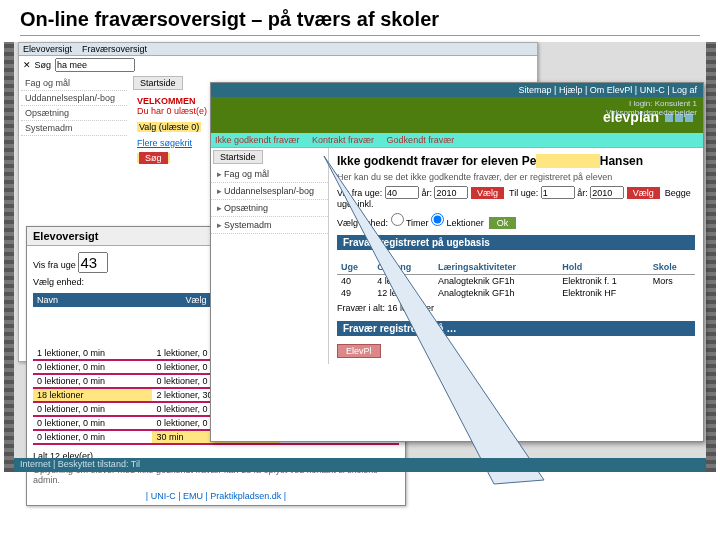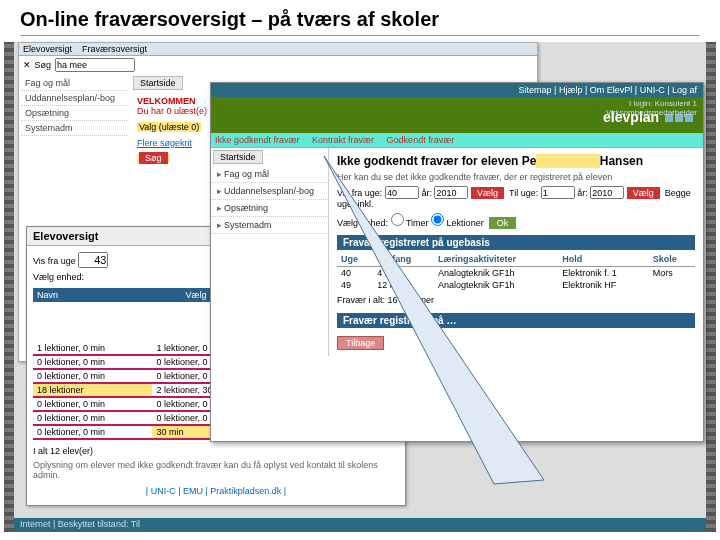--- a/index.html
+++ b/index.html
@@ -1,19 +1,19 @@
 <!DOCTYPE html>
 <html><head>
 <meta charset="utf-8">
 <style>
   * { box-sizing: border-box; margin: 0; padding: 0; }
   body { font-family: Arial, sans-serif; font-size: 11px; width: 720px; height: 540px; background: #fff; position: relative; overflow: hidden; }
   .slide-title { font-size: 20px; font-weight: bold; padding: 8px 20px 4px; }
   .slide-underline { border-bottom: 1px solid #999; margin: 0 20px 6px; }
-  .stage { position: relative; margin: 0 4px; height: 490px; background: #ddd; }
+  .stage { position: relative; margin: 0 4px; height: 430px; background: #ddd; }
   .dotstrip { position: absolute; top: 0; bottom: 0; width: 10px; background: repeating-linear-gradient(0deg,#555 0 4px,#777 4px 8px); }
   .dotstrip.left { left: 0; } .dotstrip.right { right: 0; }
   .win1 { position: absolute; left: 14px; top: 0; width: 520px; height: 320px; background: #fff; border: 1px solid #aaa; box-shadow: 1px 1px 3px rgba(0,0,0,.3); font-size: 9px; }
   .titlebar { background: #d9e4ec; padding: 1px 4px; display: flex; gap: 10px; border-bottom: 1px solid #aaa; }
   .search-row { padding: 2px 4px; display: flex; gap: 4px; align-items: center; }
   .crumb { background: #e8e8e8; border: 1px solid #bbb; padding: 1px 6px; margin: 2px 4px; display: inline-block; font-size: 9px; }
   .sidemenu { float: left; width: 110px; padding: 2px; }
   .sidemenu div { padding: 2px 4px; border-bottom: 1px dotted #ccc; font-size: 9px; color: #444; }
   .welcome-area { margin-left: 114px; padding: 4px; }
   .redtext { color: #c00; font-size: 9px; }
@@ -36,21 +36,21 @@
   .w2-side { width: 118px; border-right: 1px solid #ccc; }
   .w2-side .itm { padding: 3px 6px; border-bottom: 1px dotted #ccc; font-size: 9px; color: #333; }
   .w2-side .itm::before { content: "▸ "; color: #666; }
   .w2-main { flex: 1; padding: 6px 8px; }
   .w2-main h3 { font-size: 12px; font-weight: bold; margin-bottom: 4px; }
   .filter-row { margin: 4px 0; font-size: 9px; }
   .filter-row input[type=text]{ width: 34px; font-size: 9px; height: 13px; }
   .btnv { background: #c33; color:#fff; border:none; padding:1px 6px; font-size:9px; }
   .btnok { background:#6a9a3a; color:#fff; border:none; padding:1px 8px; font-size:9px; }
   .sect-head { background: #2a5f8a; color: #fff; padding: 2px 6px; font-size: 10px; margin-top: 6px; font-weight: bold; }
-  .tbl2 { width: 100%; border-collapse: collapse; font-size: 9px; margin-top: 2px; }
+  .tbl2 { width: 100%; border-collapse: collapse; font-size: 9px; margin-top: 10px; }
   .tbl2 th { text-align: left; color: #2a5f8a; padding: 2px 4px; border-bottom: 1px solid #999; }
   .tbl2 td { padding: 1px 4px; }
   .btnbk { background:#d88; color:#fff; border:1px solid #a55; padding:1px 8px; font-size:9px; margin-top:8px; }
   .callout { position: absolute; left: 424px; top: 435px; width: 276px; background: #dfeaf4; border: 1px solid #4a6f95; padding: 6px 8px; font-size: 12px; line-height: 1.25; box-shadow: 1px 1px 3px rgba(0,0,0,.3); }
   .footer { position: absolute; bottom: 0; left: 10px; right: 10px; height: 14px; background: #2a6b82; color: #cde; font-size: 9px; padding: 1px 6px; display: flex; gap: 12px; }
   .bluelink { color: #06c; text-decoration: underline; font-size: 9px; }
 </style>
 </head>
 <body>
 
@@ -85,21 +85,21 @@
       <div style="margin-top:6px"><a class="bluelink">Flere søgekrit</a></div>
       <div style="margin-top:4px"><span class="hl"><button class="btnred">Søg</button></span></div>
     </div>
   </div>
 
   <div class="elevov">
     <div class="elevov-head">Elevoversigt</div>
     <div class="elevov-body">
       <div>
         <span>Vis fra uge</span>
-        <input type="text" style="width: 30px; font-size: 11px; text-align: right;" value="43">
+        <input type="text" style="width: 30px; font-size: 15px;" value="43">
       </div>
       <div style="margin-top:4px">
         <span>Vælg enhed:</span>
       </div>
       <table class="tbl" style="margin-top:6px">
         <tbody>
             <tr>
               <th>Navn</th>
               <th>Vælg</th>
               <th>F</th>
@@ -218,21 +218,21 @@
                 <td>49</td>
                 <td>12 lek.</td>
                 <td>Analogteknik GF1h</td>
                 <td>Elektronik HF</td>
                 <td></td>
               </tr>
         </tbody>
           </table>
         <div style="margin-top:4px;font-size:9px">Fravær i alt: 16 lektioner</div>
         <div class="sect-head" style="margin-top:8px">Fravær registreret på …</div>
-        <button class="btnbk">Tilbage</button>
+        <button class="btnbk">ElevPl</button>
       </div>
     </div>
   </div>
 
   <svg width="300" height="360" style="position:absolute;left:280px;top:110px;pointer-events:none">
     <polygon points="40,4 210,332 260,328" fill="#dfeaf4" stroke="#4a6f95" stroke-width="1"></polygon>
   </svg>
 
 
   <div class="footer">

